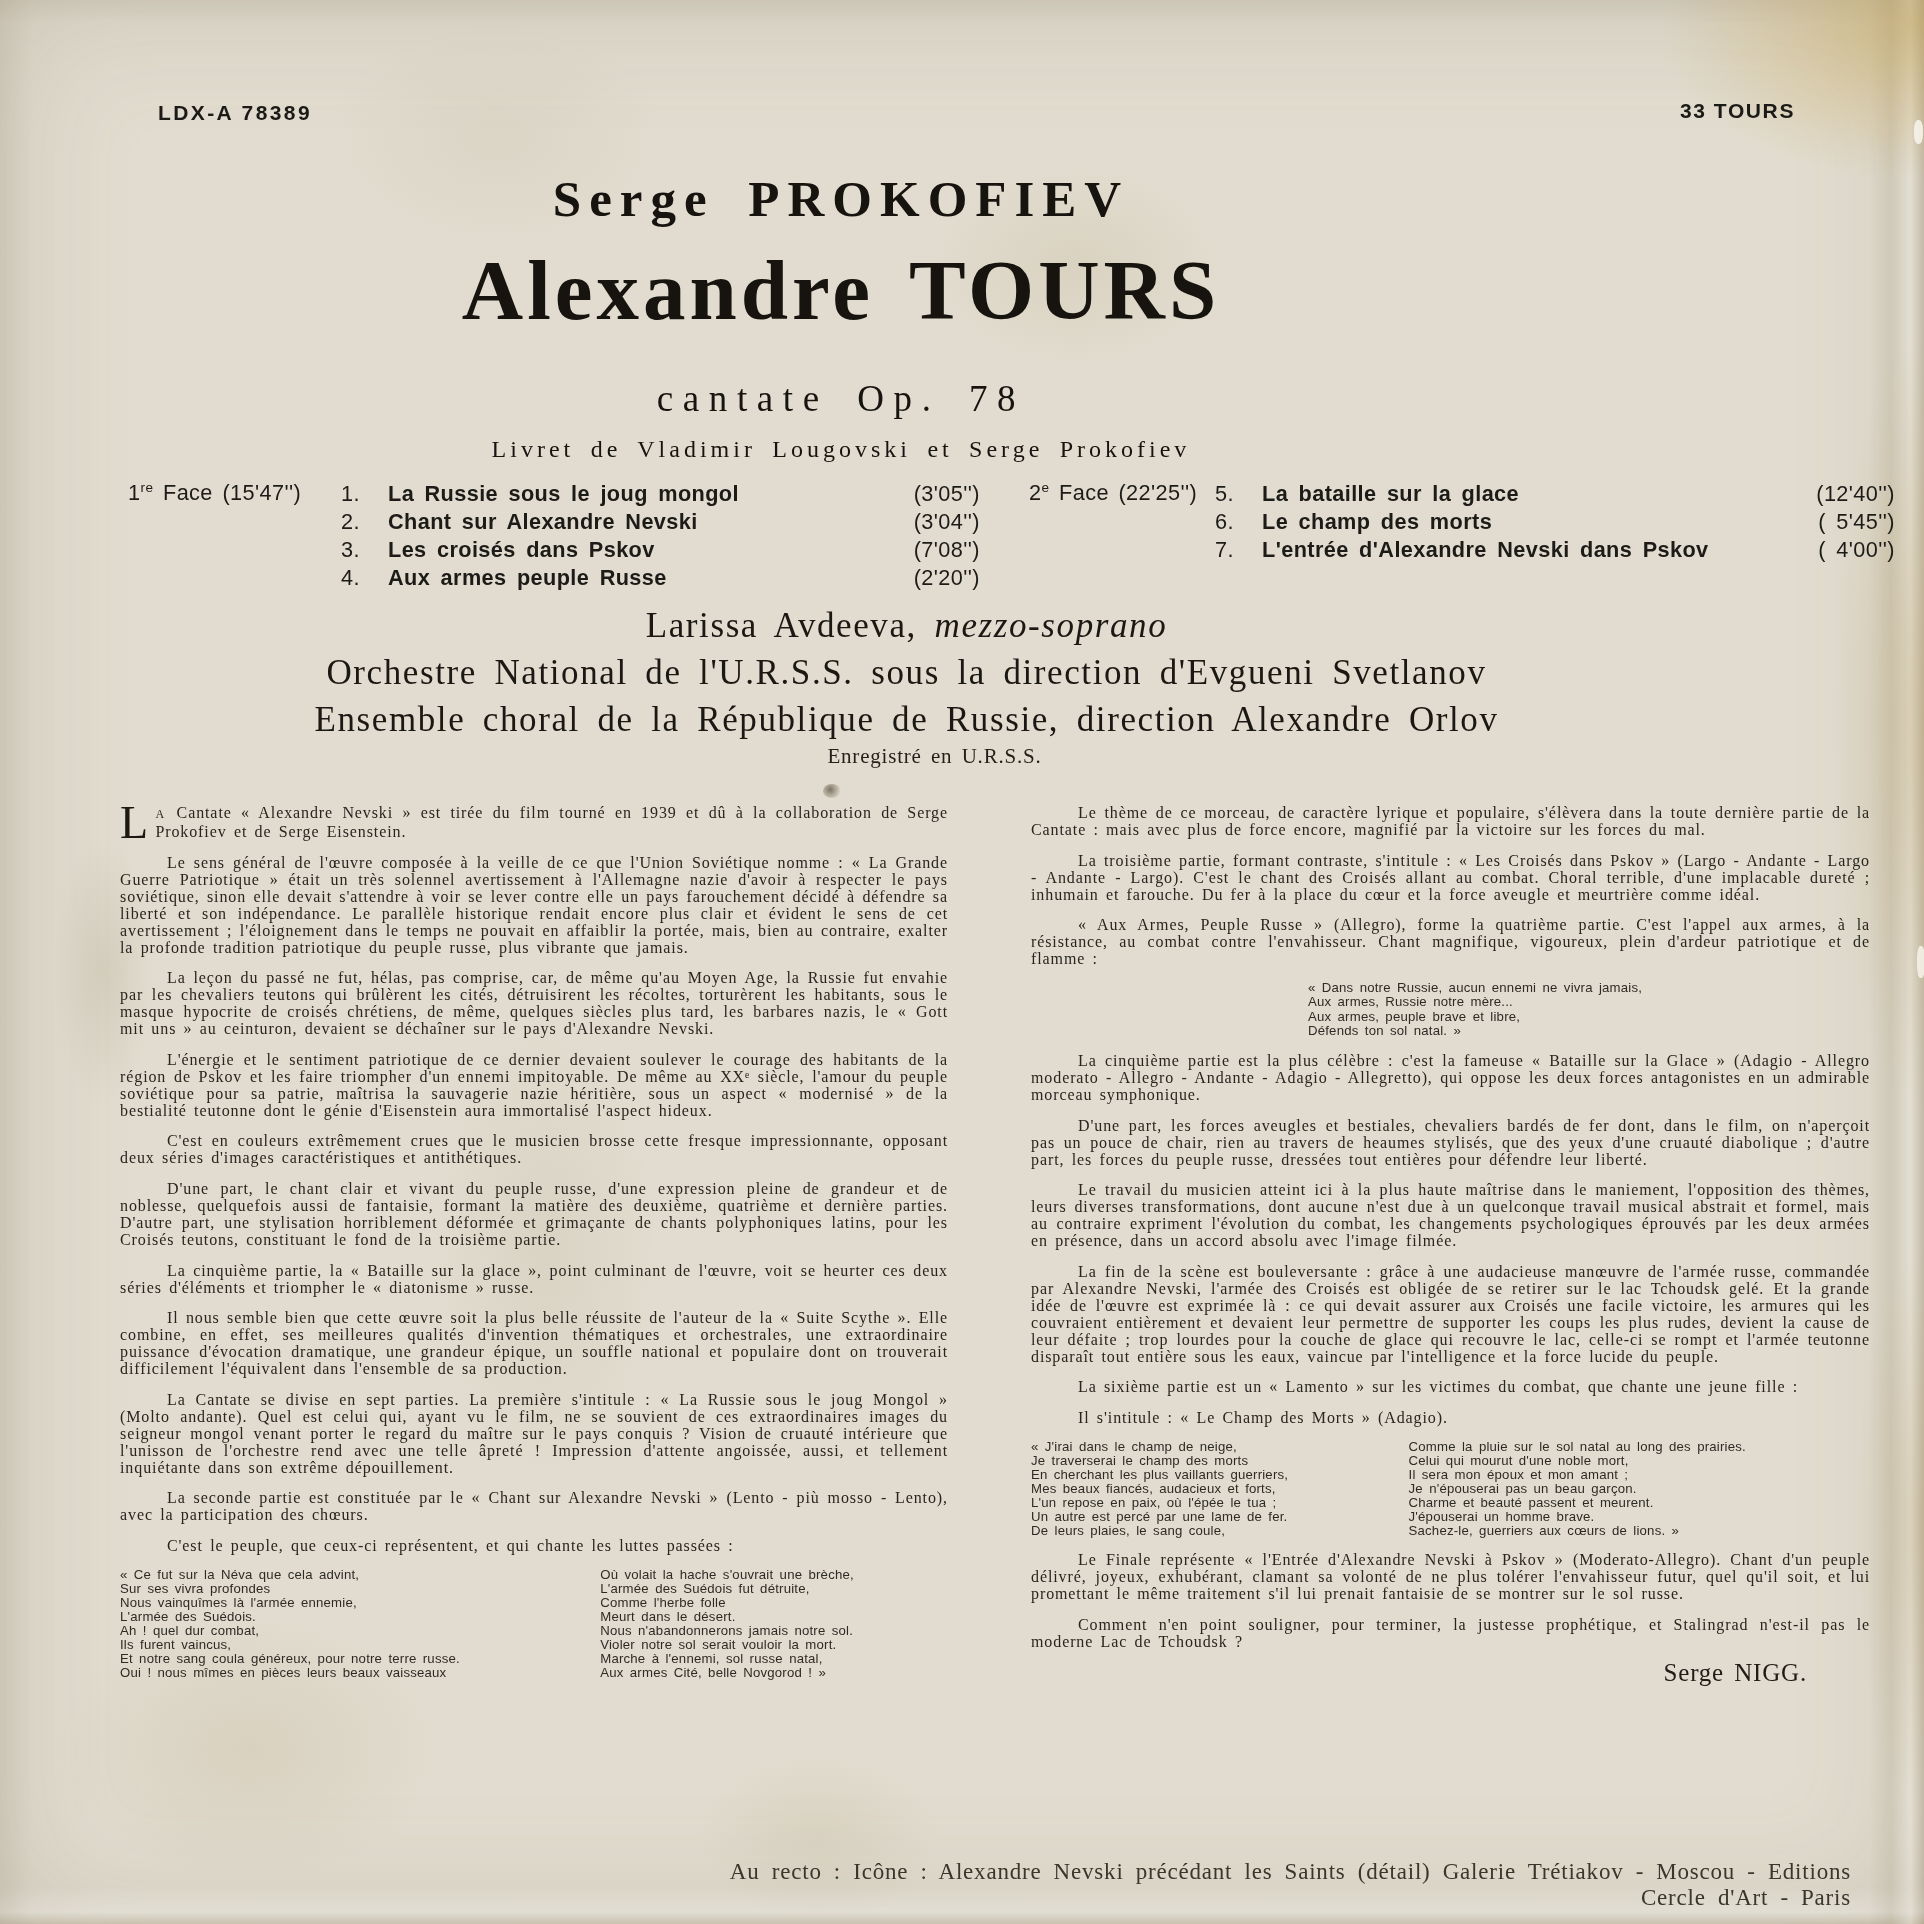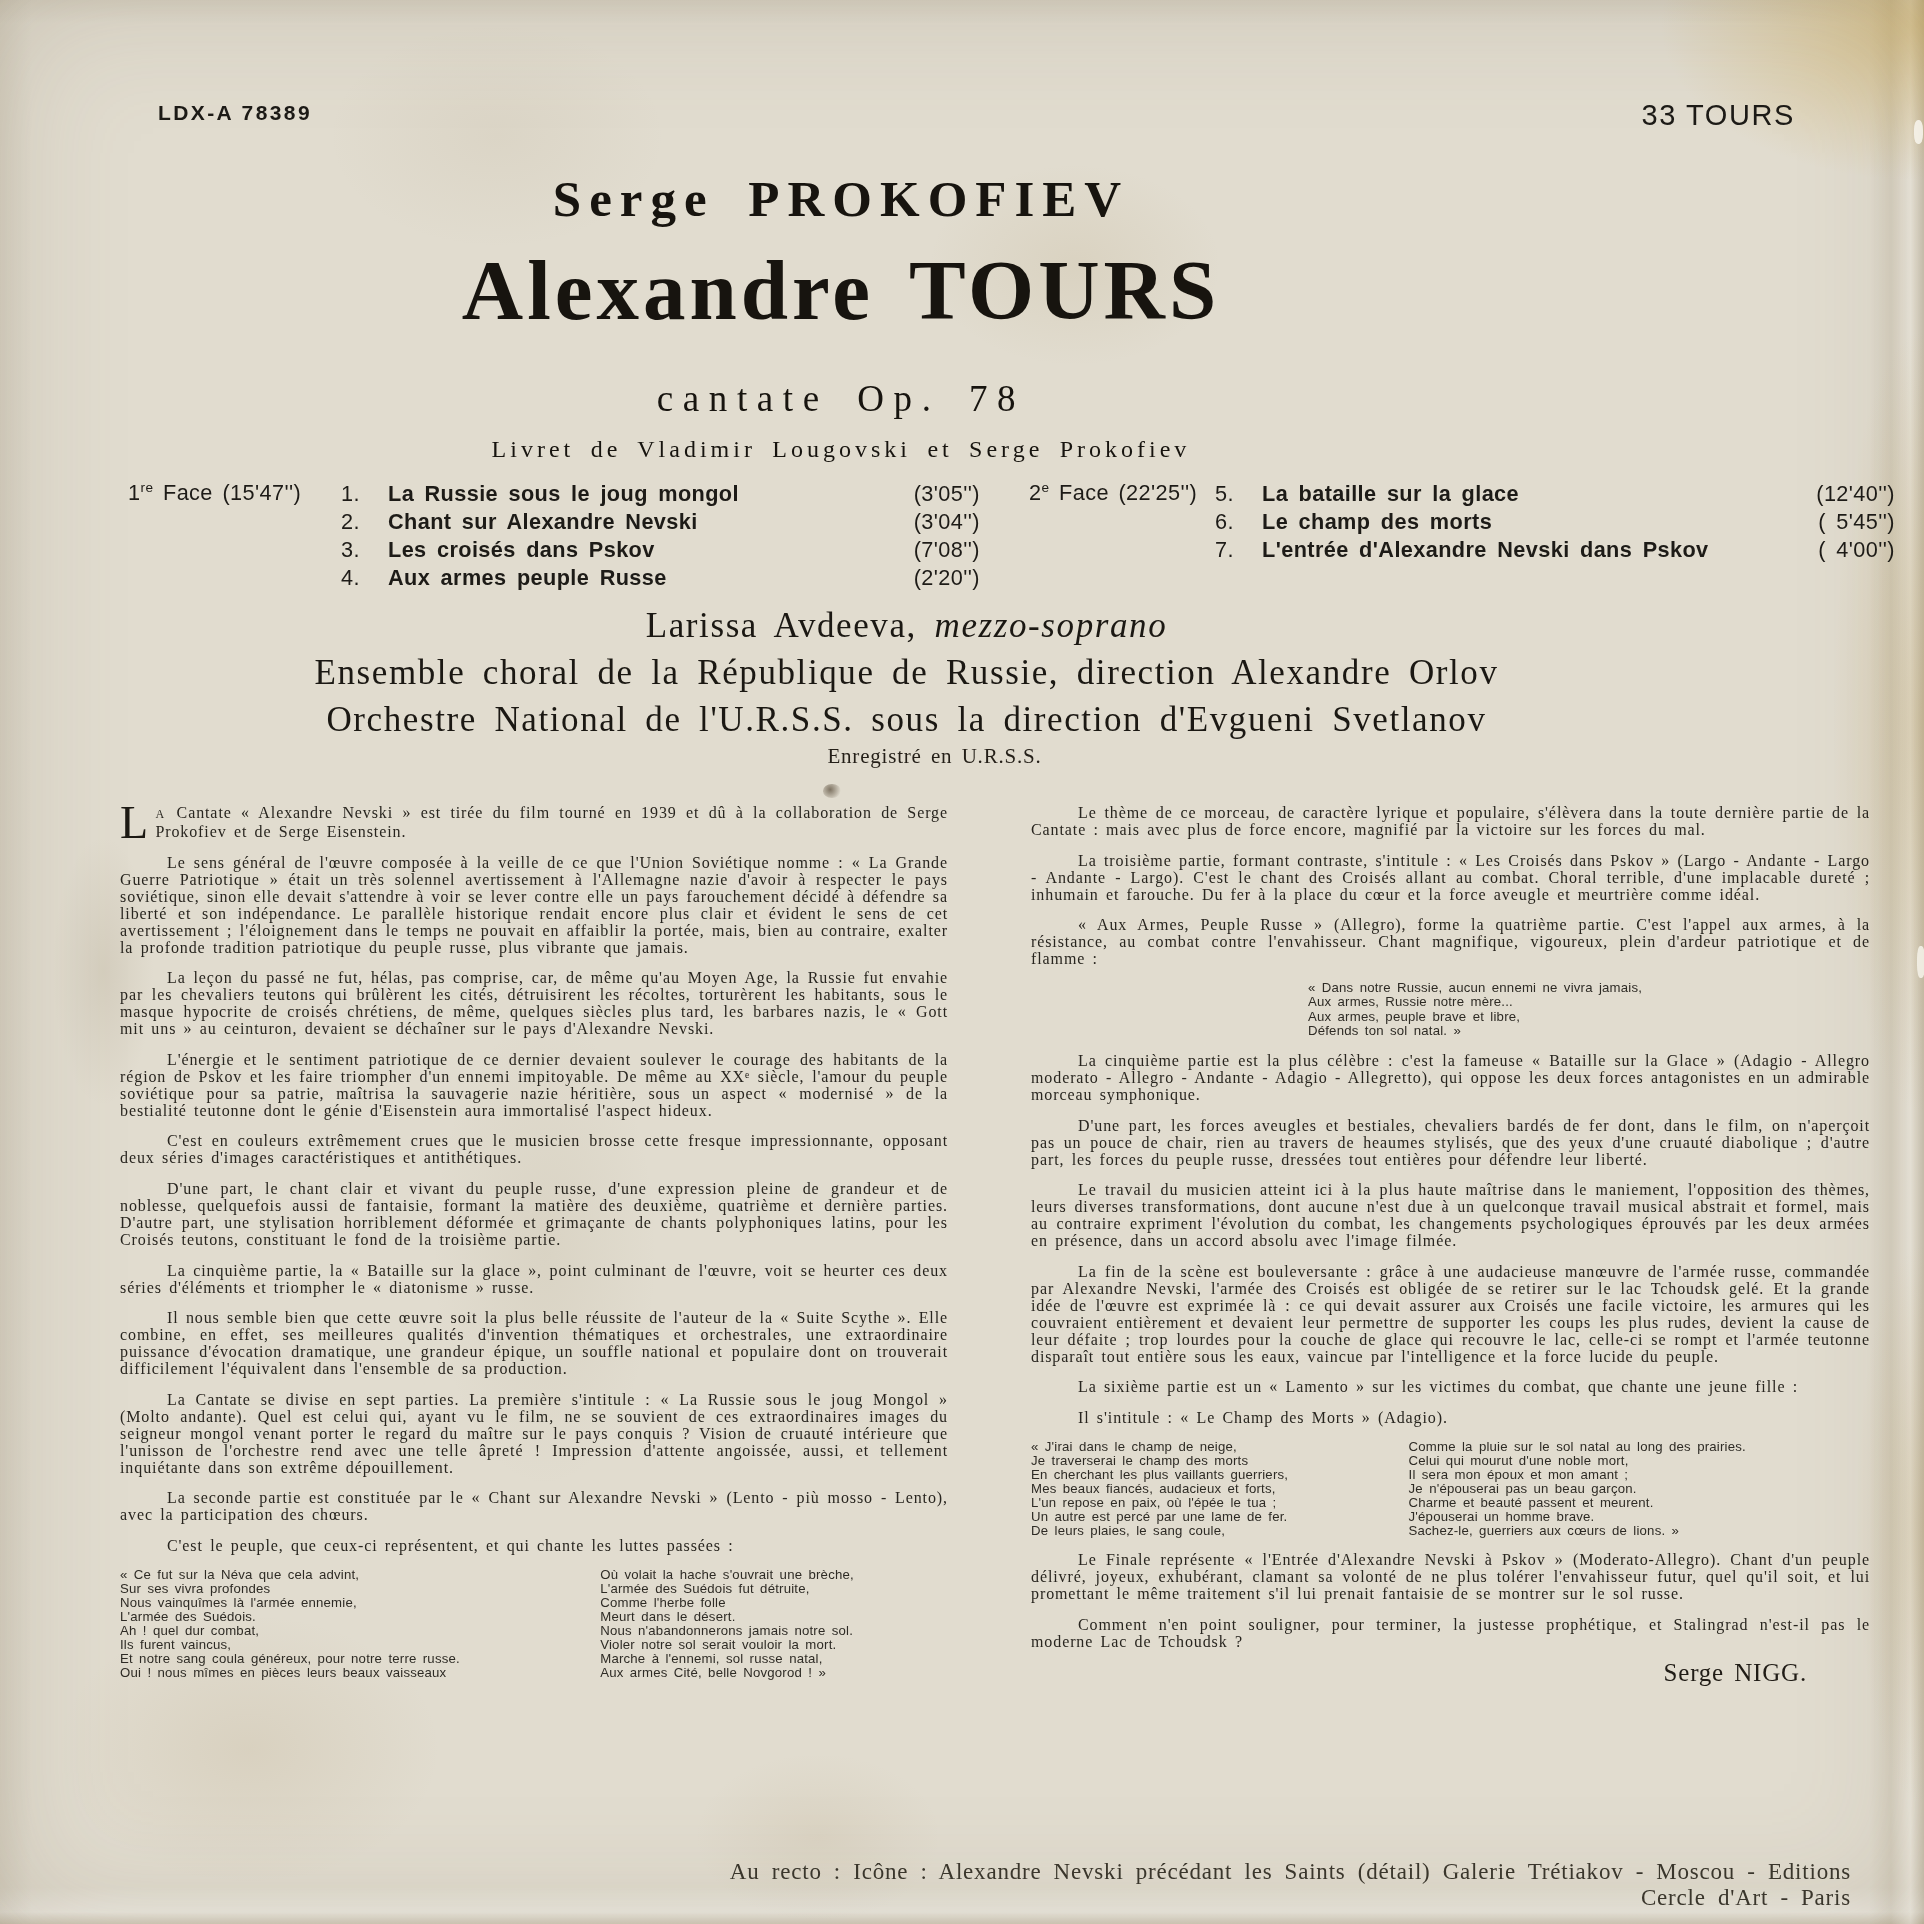--- a/index.html
+++ b/index.html
@@ -21,21 +21,21 @@
       linear-gradient(to right, rgba(130,115,85,.10) 0px, rgba(0,0,0,0) 32px),
       linear-gradient(to left, rgba(120,100,60,.22) 0px, rgba(255,252,244,.45) 14.4px, rgba(120,100,60,.10) 34px, rgba(0,0,0,0) 56px),
       linear-gradient(to bottom, rgba(130,115,85,.10) 0px, rgba(0,0,0,0) 24px),
       linear-gradient(to top, rgba(150,130,95,.20) 0px, rgba(255,255,252,.40) 13px, rgba(0,0,0,0) 38px);
     box-shadow: inset 0 0 128px rgba(120,105,80,.22);
   }
 
   .catalog{position:absolute;left:117px;top:101px;font-family:"Liberation Sans","DejaVu Sans",sans-serif;
     font-weight:bold;font-size:21px;letter-spacing:2.4px;color:#1c1a16;margin-left:41px;}
   .speed{position:absolute;right:130px;top:99px;font-family:"Liberation Sans","DejaVu Sans",sans-serif;
-    font-weight:normal;font-size:29px;letter-spacing:1.6px;color:#1c1a16;}
+    font-weight:bold;font-size:21px;letter-spacing:1.6px;color:#1c1a16;}
 
   .center-block{position:absolute;left:11px;width:1660px;text-align:center;color:#17140f;}
   .composer{top:170px;font-size:51px;font-weight:bold;letter-spacing:8px;word-spacing:13px;}
   .main-title{top:241px;font-size:85px;font-weight:bold;letter-spacing:4px;word-spacing:11.2px;}
   .subtitle{top:377px;font-size:37px;letter-spacing:9.6px;word-spacing:9.6px;}
   .libretto{top:436px;font-size:24px;letter-spacing:4px;word-spacing:6.4px;}
 
   .side{position:absolute;top:480px;display:flex;align-items:flex-start;
     font-family:"Liberation Sans","DejaVu Sans",sans-serif;font-size:21.7px;color:#1d1b17;}
   .side-1{left:128px;width:852px;}
@@ -140,22 +140,22 @@
       <div class="track">
           <span class="t-num">7.</span>
           <span class="t-title">L'entrée d'Alexandre Nevski dans Pskov</span>
           <span class="t-dur">( 4'00'')</span>
         </div>
     </div>
   </div>
 
   <div class="credits">
     <div class="line"><span>Larissa Avdeeva, </span><i>mezzo-soprano</i></div>
+    <div class="line">Orchestre National de l'U.R.S.S. sous la direction d'Evgueni Svetlanov</div>
     <div class="line">Ensemble choral de la République de Russie, direction Alexandre Orlov</div>
-    <div class="line">Orchestre National de l'U.R.S.S. sous la direction d'Evgueni Svetlanov</div>
   </div>
   <div class="recorded">Enregistré en U.R.S.S.</div>
 
   <div class="col col-left">
     <p class="body-p first"><span class="dropcap">L</span><span class="sc">A</span><span> Cantate « Alexandre Nevski » est tirée du film tourné en 1939 et dû à la collaboration de Serge Prokofiev et de Serge Eisenstein.</span></p>
     <p class="body-p">Le sens général de l'œuvre composée à la veille de ce que l'Union Soviétique nomme : « La Grande Guerre Patriotique » était un très solennel avertissement à l'Allemagne nazie d'avoir à respecter le pays soviétique, sinon elle devait s'attendre à voir se lever contre elle un pays farouchement décidé à défendre sa liberté et son indépendance. Le parallèle historique rendait encore plus clair et évident le sens de cet avertissement ; l'éloignement dans le temps ne pouvait en affaiblir la portée, mais, bien au contraire, exalter la profonde tradition patriotique du peuple russe, plus vibrante que jamais.</p>
     <p class="body-p">La leçon du passé ne fut, hélas, pas comprise, car, de même qu'au Moyen Age, la Russie fut envahie par les chevaliers teutons qui brûlèrent les cités, détruisirent les récoltes, torturèrent les habitants, sous le masque hypocrite de croisés chrétiens, de même, quelques siècles plus tard, les barbares nazis, le « Gott mit uns » au ceinturon, devaient se déchaîner sur le pays d'Alexandre Nevski.</p>
     <p class="body-p">L'énergie et le sentiment patriotique de ce dernier devaient soulever le courage des habitants de la région de Pskov et les faire triompher d'un ennemi impitoyable. De même au XXᵉ siècle, l'amour du peuple soviétique pour sa patrie, maîtrisa la sauvagerie nazie héritière, sous un aspect « modernisé » de la bestialité teutonne dont le génie d'Eisenstein aura immortalisé l'aspect hideux.</p>
     <p class="body-p">C'est en couleurs extrêmement crues que le musicien brosse cette fresque impressionnante, opposant deux séries d'images caractéristiques et antithétiques.</p>
     <p class="body-p">D'une part, le chant clair et vivant du peuple russe, d'une expression pleine de grandeur et de noblesse, quelquefois aussi de fantaisie, formant la matière des deuxième, quatrième et dernière parties. D'autre part, une stylisation horriblement déformée et grimaçante de chants polyphoniques latins, pour les Croisés teutons, constituant le fond de la troisième partie.</p>

